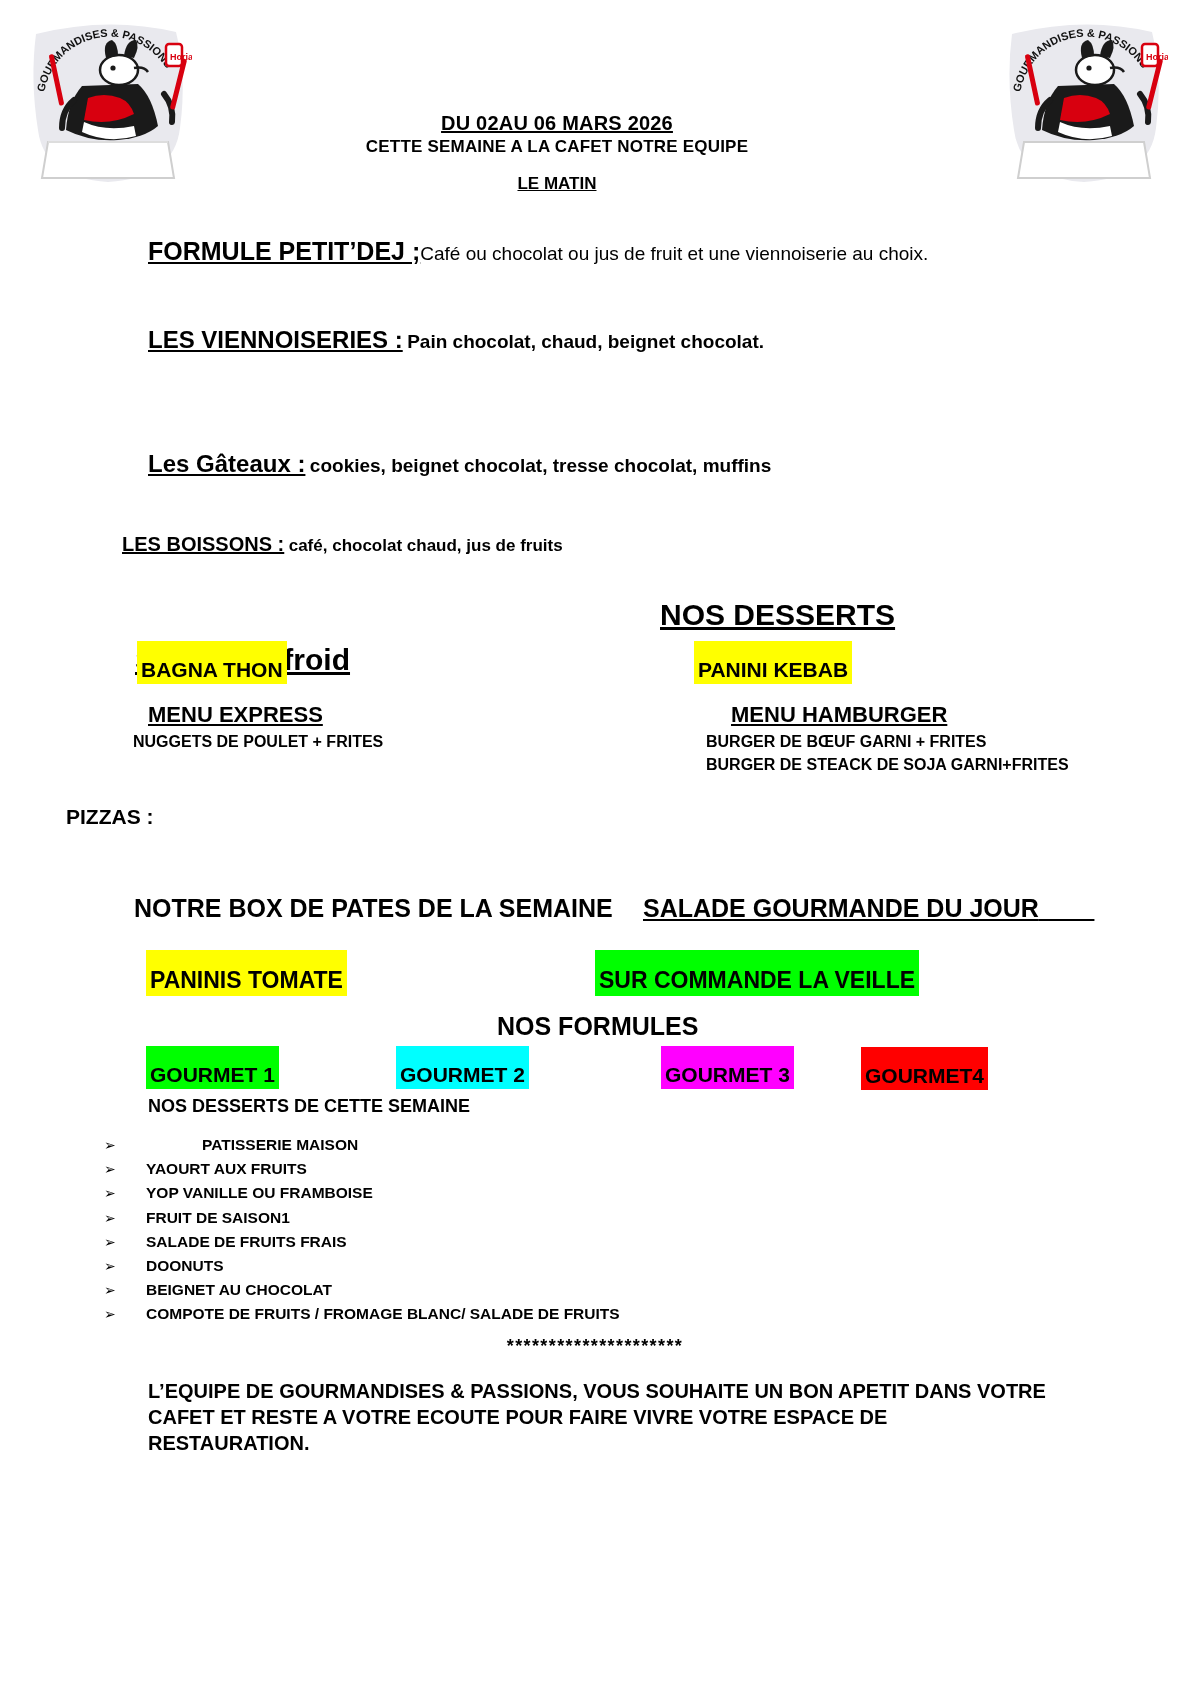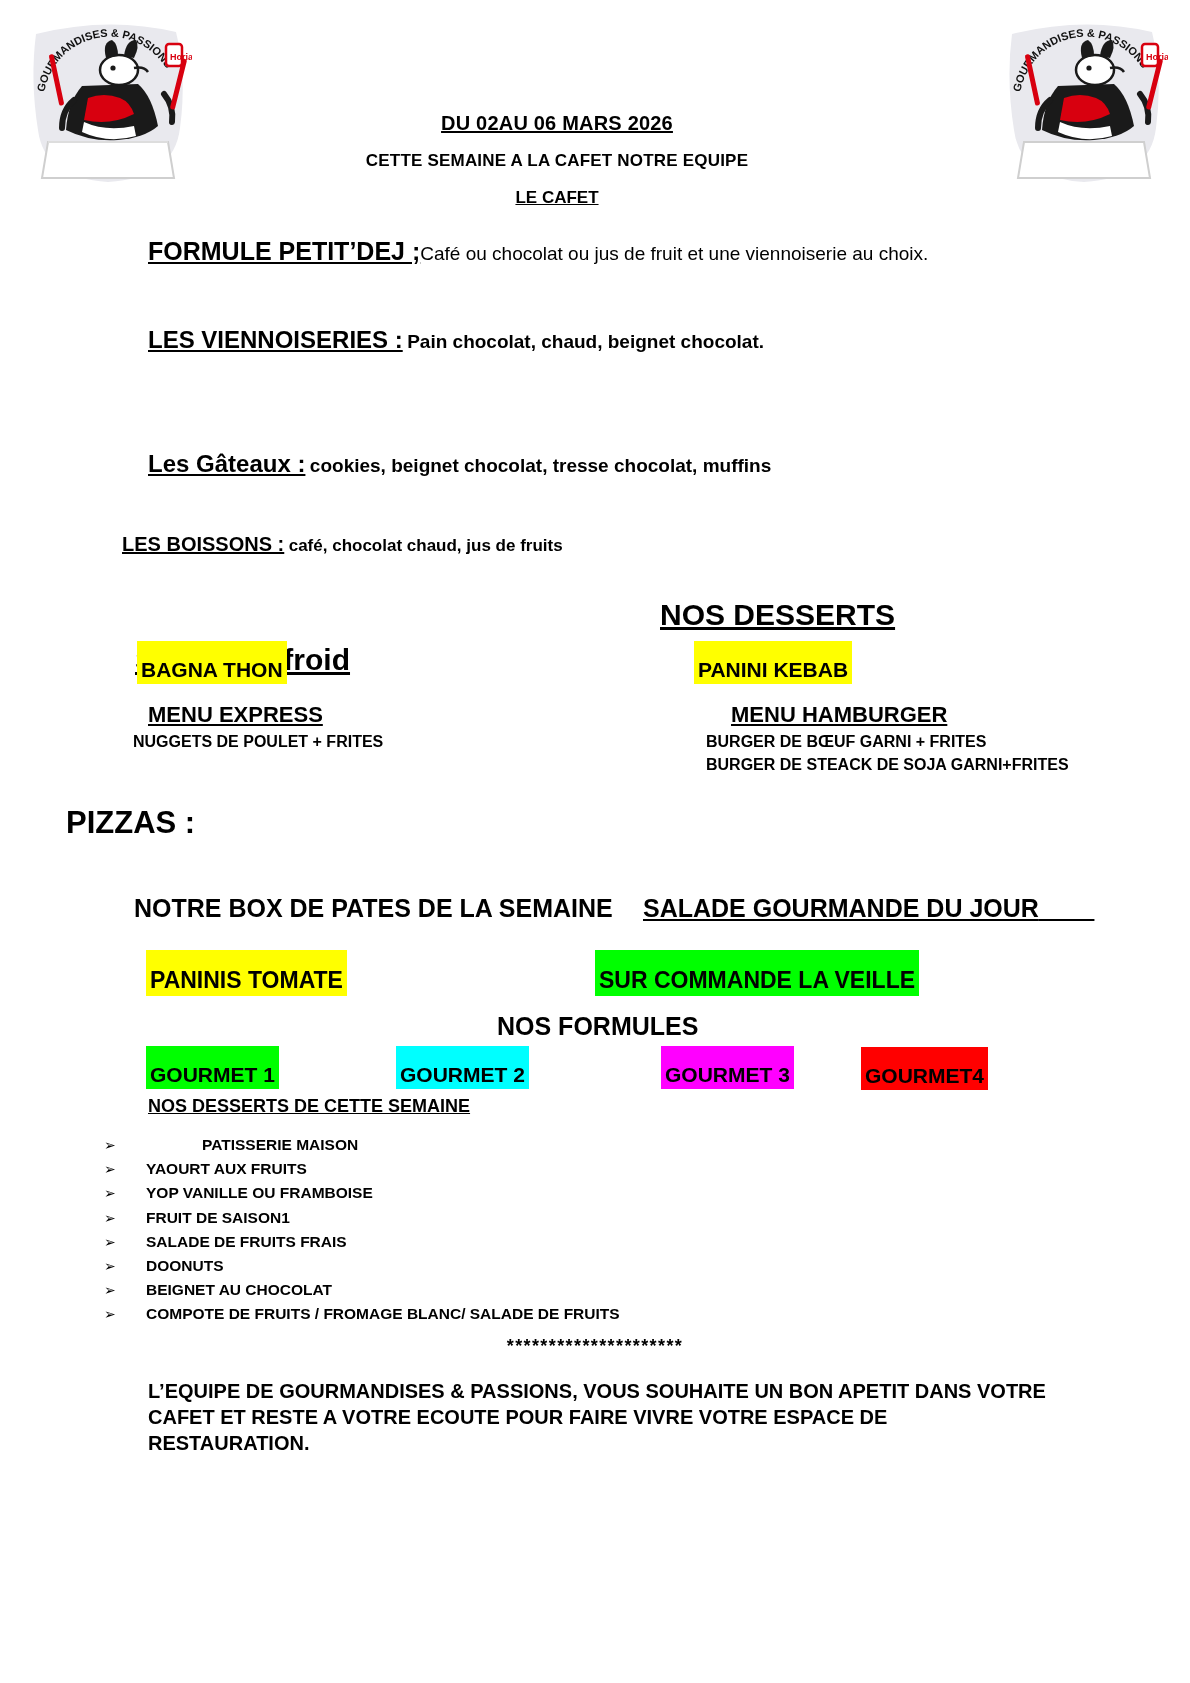--- a/index.html
+++ b/index.html
@@ -43,21 +43,21 @@
     width: 1114px;
     text-align: center;
   }
   .doc-dates {
     font-size: 20px;
     font-weight: bold;
     text-decoration: underline;
     letter-spacing: 0.2px;
   }
   .doc-sub {
-    margin-top: 16px;
+    margin-top: 2px;
     font-size: 17px;
     font-weight: bold;
     letter-spacing: 0.2px;
   }
   .doc-morning {
     margin-top: 17px;
     font-size: 17px;
     font-weight: bold;
     text-decoration: underline;
   }
@@ -120,37 +120,36 @@
     font-size: 22px;
     font-weight: bold;
     text-decoration: underline;
   }
   .menu-item {
     font-size: 16px;
     font-weight: bold;
   }
 
   .pizzas {
-    font-size: 31px;
+    font-size: 21px;
     font-weight: bold;
   }
 
   .section-head {
     font-size: 25px;
     font-weight: bold;
   }
   .formules-head {
     font-size: 25px;
     font-weight: bold;
   }
 
   .dessert-head {
     font-size: 18px;
     font-weight: bold;
-    text-decoration: underline;
   }
 
   .dessert-list {
     position: absolute;
     left: 104px;
     top: 1133px;
     margin: 0;
     padding: 0;
     list-style: none;
   }
@@ -256,21 +255,21 @@
       <rect x="152" y="48" width="5" height="52" rx="2" fill="#d8000f" transform="rotate(14 154 74)"></rect>
       <rect x="30" y="44" width="5" height="52" rx="2" fill="#d8000f" transform="rotate(-12 32 70)"></rect>
       <rect x="142" y="34" width="16" height="22" rx="3" fill="#ffffff" stroke="#d8000f" stroke-width="2.5"></rect>
       <text x="146" y="50" font-family="'Liberation Sans', sans-serif" font-size="9" font-weight="bold" fill="#d8000f">Horia</text>
     </svg>
   </div>
 
   <div class="header-block">
     <div class="doc-dates">DU 02AU 06 MARS 2026</div>
     <div class="doc-sub">CETTE SEMAINE A LA CAFET NOTRE EQUIPE</div>
-    <div class="doc-morning">LE CAFET</div>
+    <div class="doc-morning">LE MATIN</div>
   </div>
 
   <div class="line" style="left:148px; top:237px;">
     <span class="lead-xl">FORMULE PETIT’DEJ ;</span><span class="body-reg">Café ou chocolat ou jus de fruit et une viennoiserie au choix.</span>
   </div>
 
   <div class="line" style="left:148px; top:326px;">
     <span class="lead-lg">LES VIENNOISERIES :</span>
     <span class="body-bold">Pain chocolat, chaud, beignet chocolat.</span>
   </div>

